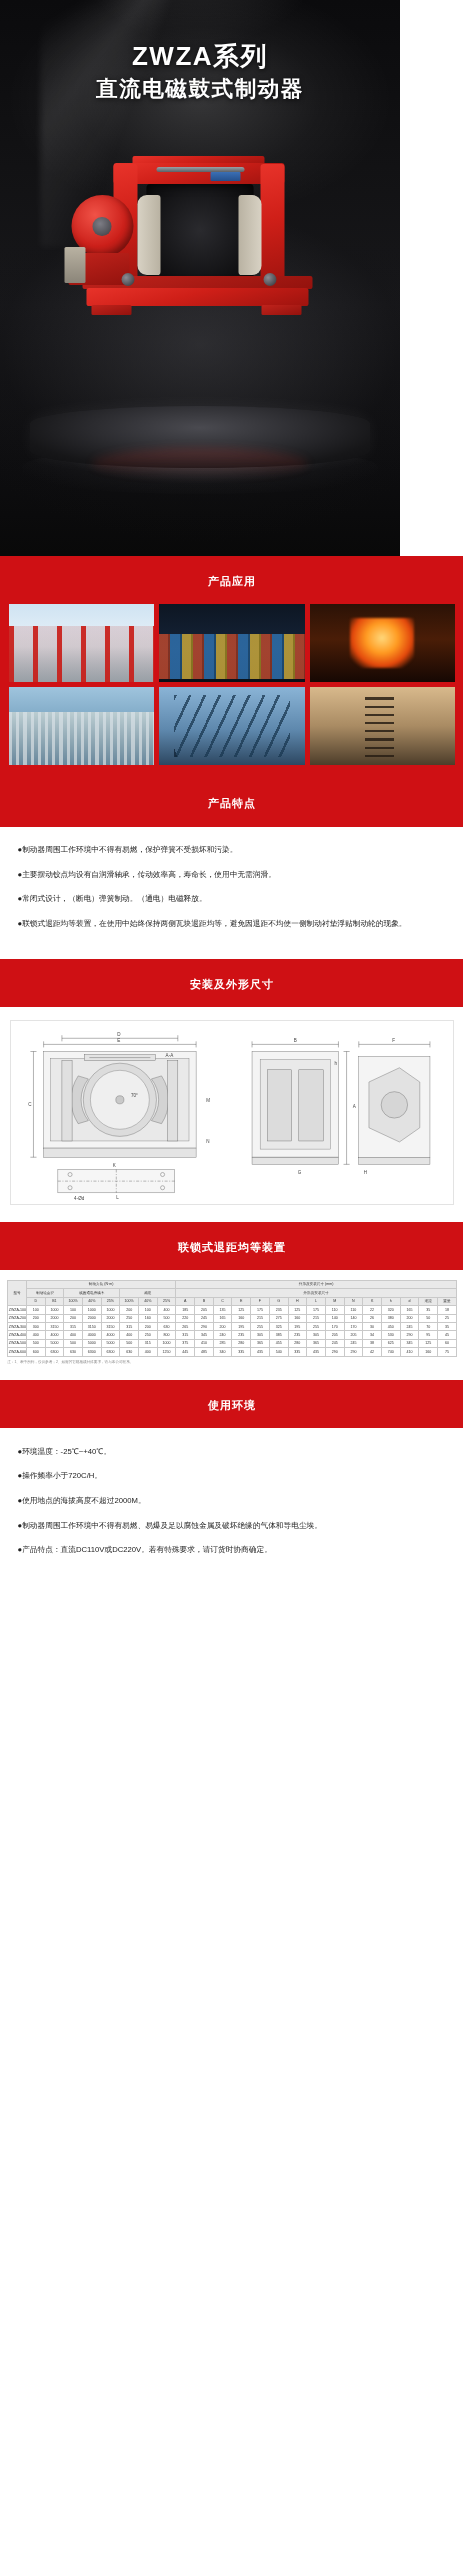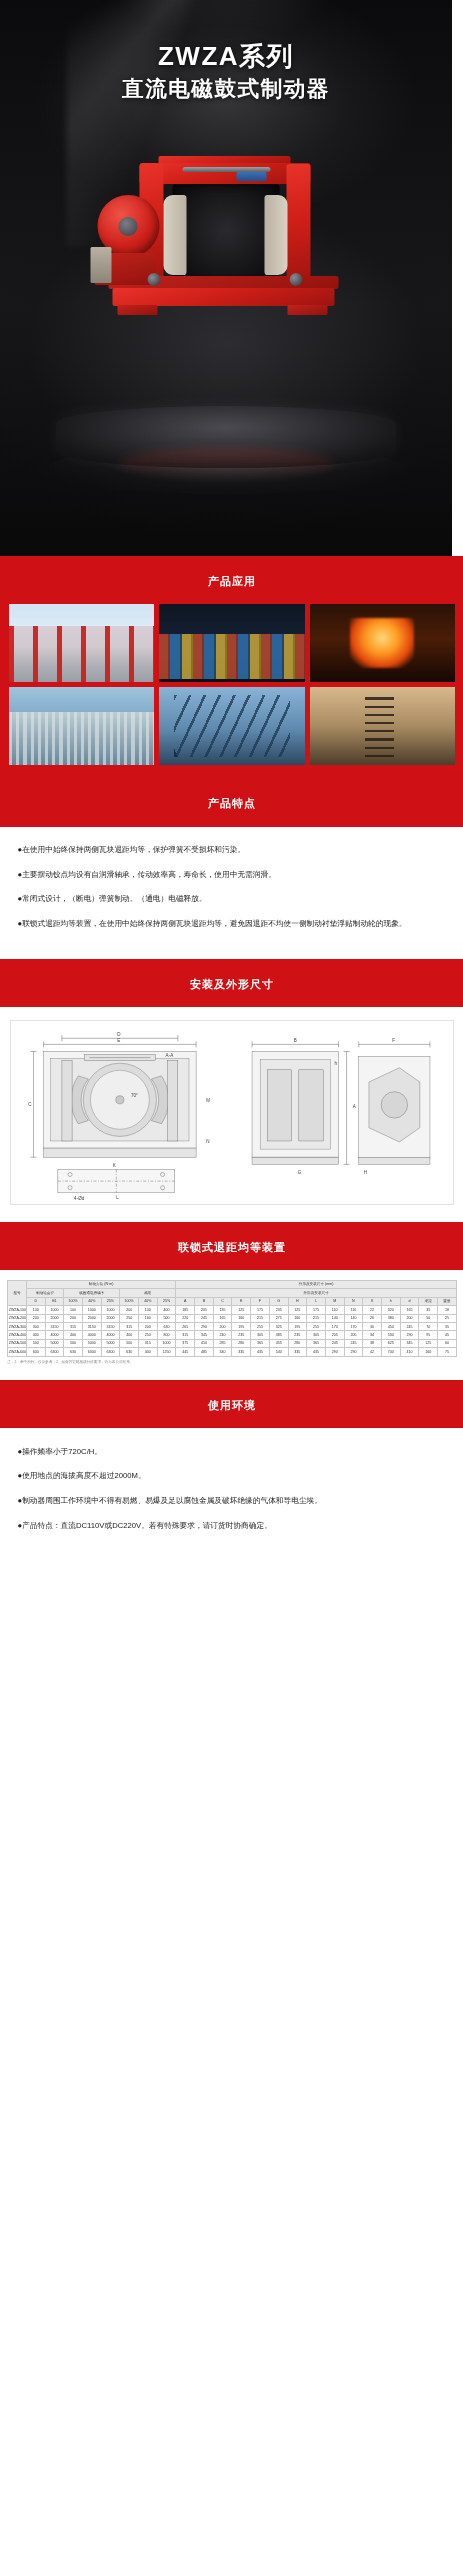--- a/index.html
+++ b/index.html
@@ -4,21 +4,21 @@
 <style>
   * { margin:0; padding:0; box-sizing:border-box; }
   body {
     width:464px;
     font-family:"Liberation Sans", sans-serif;
     background:#ffffff;
   }
   
   .hero {
     position:relative;
-    width:452px;
+    width:400px;
     height:556px;
     background:
       radial-gradient(ellipse 268px 165px at 50% 18%, rgba(255,255,255,0.16) 0%, rgba(255,255,255,0.04) 45%, rgba(0,0,0,0) 72%),
       radial-gradient(ellipse 361px 247px at 50% 62%, rgba(90,90,95,0.35) 0%, rgba(20,20,22,0.2) 55%, rgba(0,0,0,0) 80%),
       linear-gradient(180deg,#0b0b0d 0%, #121214 30%, #17171a 55%, #0d0d0f 85%, #090909 100%);
     overflow:hidden;
   }
   .hero .beam {
     position:absolute; top:-72px; left:50%;
     width:319px; height:319px;
@@ -354,21 +354,21 @@
         <div class="ph ph5"></div>
       </div>
     <div class="app-cell">
         <div class="ph ph6"></div>
       </div>
   </div>
 </div>
 
 <div class="sec-head">产品特点</div>
 <div class="features">
-  <div class="feat">●在使用中始终保持两侧瓦块退距均等，保护弹簧不受损坏和污染。</div>
+  <div class="feat">●制动器周围工作环境中不得有易燃，保护弹簧不受损坏和污染。</div>
   <div class="feat">●主要摆动铰点均设有自润滑轴承，传动效率高，寿命长，使用中无需润滑。</div>
   <div class="feat">●常闭式设计，（断电）弹簧制动。（通电）电磁释放。</div>
   <div class="feat">●联锁式退距均等装置，在使用中始终保持两侧瓦块退距均等，避免因退距不均使一侧制动衬垫浮贴制动轮的现象。</div>
 </div>
 
 <div class="sec-head">安装及外形尺寸</div>
 <div class="drawing-wrap">
   <svg class="drawing" viewBox="0 0 860 360">
     <g stroke="#555" stroke-width="0.8" fill="none" font-family="Liberation Sans, sans-serif" font-size="8">
 
@@ -650,18 +650,19 @@
         <td>160</td>
         <td>75</td>
       </tr>
     </tbody>
   </table>
   <div class="table-note">注：1、表中所列，仅供参考；2、如需其它规格或特殊要求，请与本公司联系。</div>
 </div>
 
 <div class="sec-head">使用环境</div>
 <div class="env">
+  <p>●环境温度：-25℃~+40℃。</p>
   <p>●操作频率小于720C/H。</p>
   <p>●使用地点的海拔高度不超过2000M。</p>
   <p>●制动器周围工作环境中不得有易燃、易爆及足以腐蚀金属及破坏绝缘的气体和导电尘埃。</p>
   <p>●产品特点：直流DC110V或DC220V。若有特殊要求，请订货时协商确定。</p>
 </div>
 
 
 </body></html>

